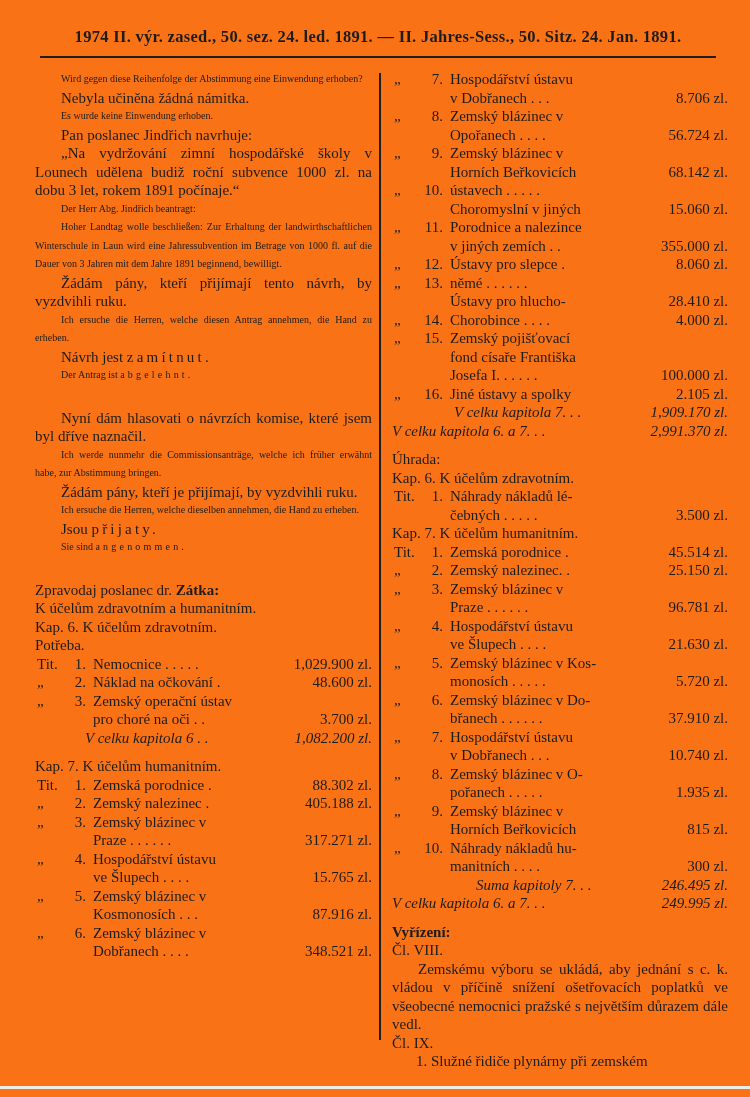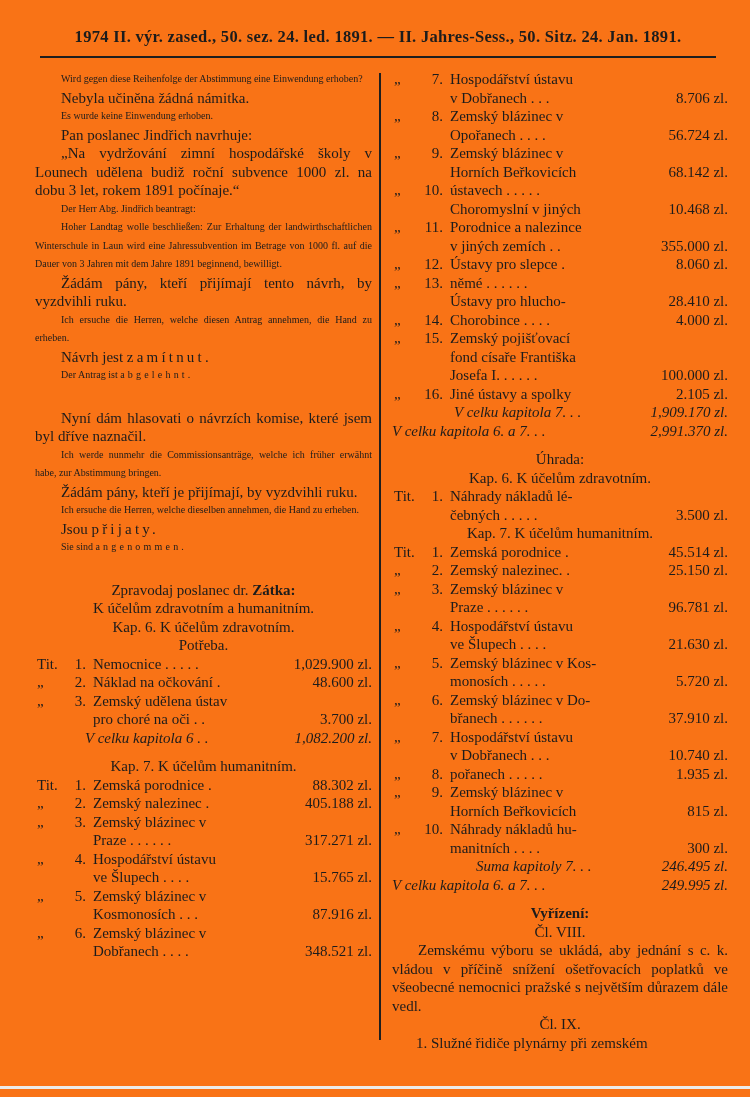--- a/index.html
+++ b/index.html
@@ -12,21 +12,21 @@
   .vrule{position:absolute;top:73px;left:379px;width:2px;height:967px;background:#1f1f1f;}
   .col{position:absolute;top:70px;font-size:15px;line-height:18.5px;}
   .col.left{left:35px;width:337px;}
   .col.right{left:392px;width:336px;}
   p{margin:0;text-align:justify;}
   p.ind{text-indent:26px;}
   .fr{font-family:Liberation Serif, serif;font-size:10px;}
   .sp{letter-spacing:3.2px;}
   .gap{height:24px;}
   .gap-sm{height:10px;}
-  .ch{text-align:center;}
+  .ch{text-align:left;}
   .ch.bold{font-weight:bold;}
   .brow{display:grid;grid-template-columns:32px 26px 1fr auto;}
   .brow .pre{padding-left:2px;}
   .brow .num{text-align:right;padding-right:7px;}
   .brow .lbl{min-width:0;}
   .ll{display:block;}
   .ll:empty{display:none;}
   .amt{align-self:end;text-align:right;white-space:nowrap;}
   .trow{display:flex;font-style:italic;}
   .trow .tlbl{flex:1;}
@@ -95,21 +95,21 @@
             <span class="ll">Náklad na očkování .</span>
 
           </span>
           <span class="amt">48.600 zl.</span>
         </div>
 
         <div class="brow">
           <span class="pre">„</span>
           <span class="num">3.</span>
           <span class="lbl">
-            <span class="ll">Zemský udělena ústav</span>
+            <span class="ll">Zemský operační ústav</span>
             <span class="ll">pro choré na oči  .  .</span>
 
           </span>
           <span class="amt">3.700 zl.</span>
         </div>
       </div>
     <div class="trow t-md">
       <span class="tlbl">V celku kapitola 6  .  .</span>
       <span class="amt">1,082.200 zl.</span>
     </div>
@@ -222,21 +222,21 @@
         </div>
 
         <div class="brow">
           <span class="pre">„</span>
           <span class="num">10.</span>
           <span class="lbl">
             <span class="ll">ústavech .  .  .  .  .</span>
             <span class="ll">Choromyslní v jiných</span>
 
           </span>
-          <span class="amt">10.468 zl.</span>
+          <span class="amt">15.060 zl.</span>
         </div>
 
         <div class="brow">
           <span class="pre">„</span>
           <span class="num">11.</span>
           <span class="lbl">
             <span class="ll">Porodnice a nalezince</span>
             <span class="ll">v jiných zemích .  .</span>
 
           </span>
@@ -396,20 +396,21 @@
             <span class="ll">v Dobřanech  .  .  .</span>
 
           </span>
           <span class="amt">10.740 zl.</span>
         </div>
 
         <div class="brow">
           <span class="pre">„</span>
           <span class="num">8.</span>
           <span class="lbl">
+            <span class="ll">Zemský blázinec v O-</span>
             <span class="ll">pořanech .  .  .  .  .</span>
 
           </span>
           <span class="amt">1.935 zl.</span>
         </div>
 
         <div class="brow">
           <span class="pre">„</span>
           <span class="num">9.</span>
           <span class="lbl">

